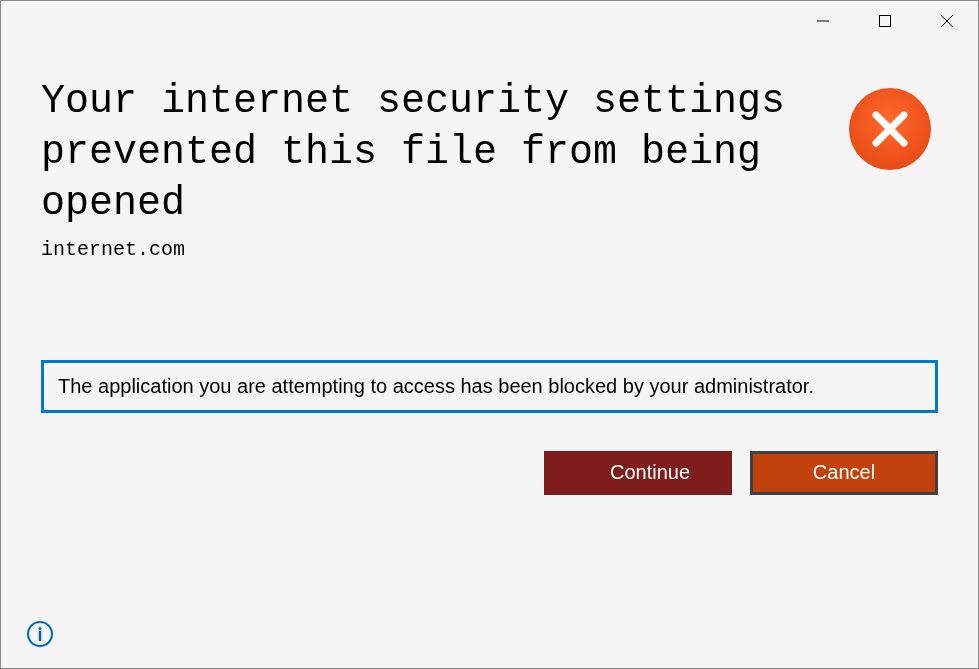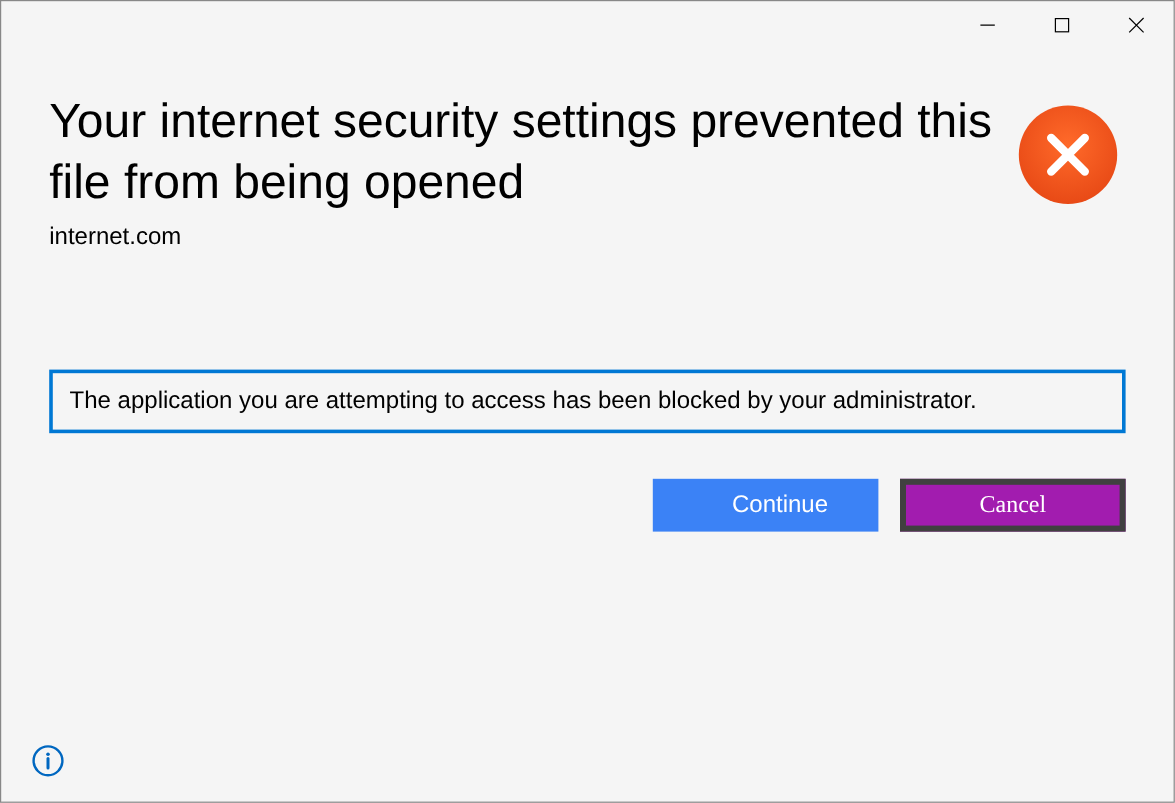--- a/index.html
+++ b/index.html
@@ -43,20 +43,21 @@
       padding: 35px 40px 0 40px;
       position: relative;
     }
     .header-row {
       display: flex;
       justify-content: space-between;
       align-items: flex-start;
     }
     .header-text {
       flex: 1;
+      font-family: Liberation Mono, monospace;
     }
     .title {
       font-size: 40px;
       font-weight: 400;
       color: #000;
       line-height: 1.28;
       margin-bottom: 8px;
     }
     .subtitle {
       font-size: 20px;
@@ -88,29 +89,28 @@
     }
     .btn {
       width: 188px;
       height: 44px;
       font-size: 20px;
       border: none;
       cursor: pointer;
       font-family: inherit;
     }
     .btn-continue {
-      background: #3b82f6;
+      background: #7f1d1d;
       color: #fff;
       padding-left: 24px;
     }
     .btn-cancel {
-      background: #a21caf;
+      background: #c2410c;
       color: #fff;
-      border: 5px solid #404040;
-      font-family: Liberation Serif, serif;
+      border: 3px solid #404040;
     }
     .info-icon {
       position: absolute;
       bottom: 20px;
       left: 25px;
       width: 28px;
       height: 28px;
     }
   </style>
 </head>

